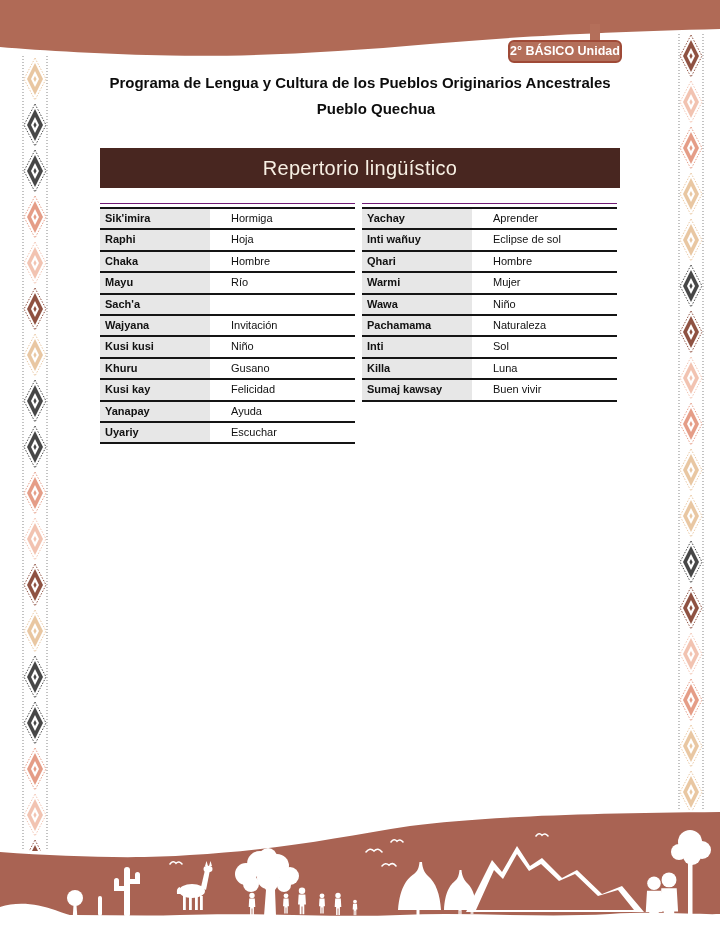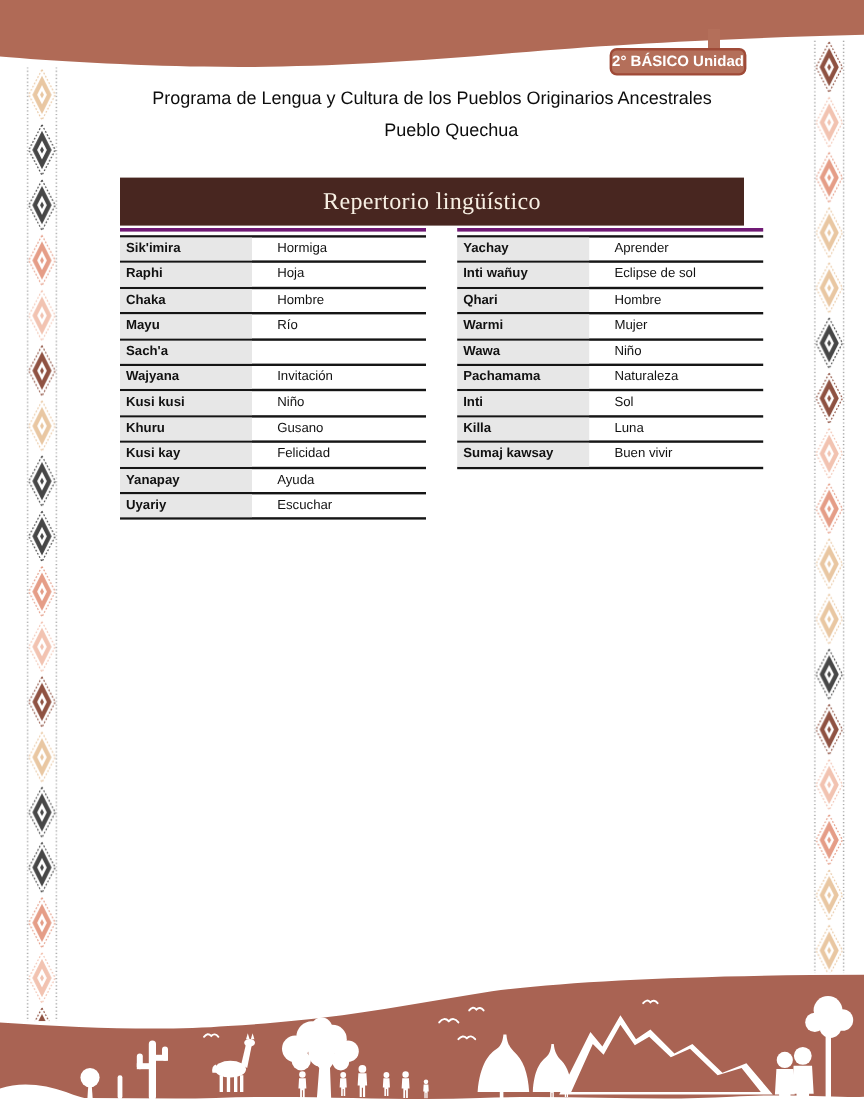--- a/index.html
+++ b/index.html
@@ -13,37 +13,37 @@
   .unit-badge{
     position:absolute;left:508px;top:40px;width:114px;height:23px;box-sizing:border-box;
     background:#b46f5a;border:2px solid #9f4a37;border-radius:6px;
     color:#ffffff;font-size:12.5px;font-weight:bold;text-align:center;line-height:19px;
   }
   
   .strip{position:absolute;}
   .strip-left{left:22px;top:56px;}
   .strip-right{left:678px;top:33px;}
   
-  .doc-title{position:absolute;left:0;width:720px;text-align:center;font-weight:normal;font-size:15px;color:#0d0d0d;}
+  .doc-title{position:absolute;left:0;width:720px;text-align:center;font-weight:bold;font-size:15px;color:#0d0d0d;}
   .doc-title.line1{top:74px;}
   .doc-title.line2{top:100px;padding-left:16px;}
   
   .section-bar{
     position:absolute;left:100px;top:148px;width:520px;height:40px;background:#482620;
-    color:#f7efe3;font-family:Liberation Serif, serif;
+    color:#f7efe3;font-family:Liberation Sans, sans-serif;
     font-size:20px;text-align:center;line-height:40px;letter-spacing:.3px;
   }
   
   .vtable{
-    position:absolute;top:190px;width:255px;
-    border-top:3px solid #701a75;padding-top:3px;
+    position:absolute;top:203px;width:255px;
+    border-top:1px solid #701a75;padding-top:3px;
     border-bottom:2px solid #151515;
   }
   .vtable-left{left:100px;}
-  .vtable-right{left:362px;margin-left:19px;}
+  .vtable-right{left:362px;}
   .vrow{display:flex;border-top:2px solid #151515;height:19.4px;line-height:19.6px;font-size:11px;}
   .vword{width:110px;background:#e7e7e7;font-weight:bold;padding-left:5px;box-sizing:border-box;
          white-space:nowrap;overflow:hidden;}
   .vmean{flex:1;padding-left:21px;white-space:nowrap;overflow:hidden;}
   
   .bottom-art{position:absolute;left:0;top:812px;}
 </style>
 </head>
 <body>
 

